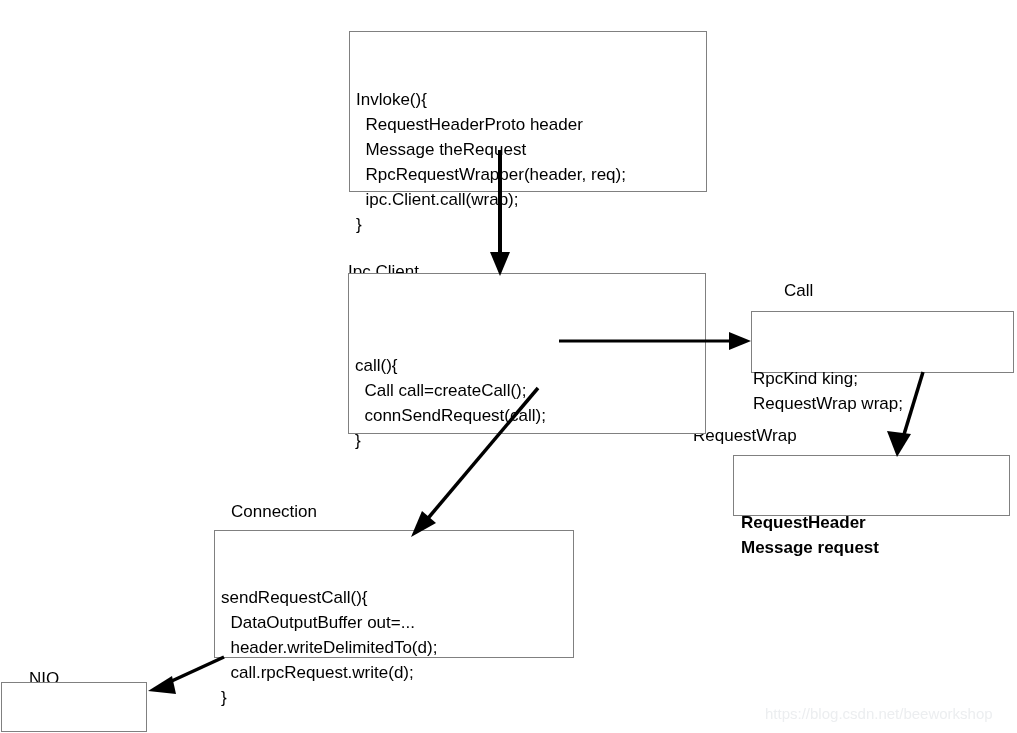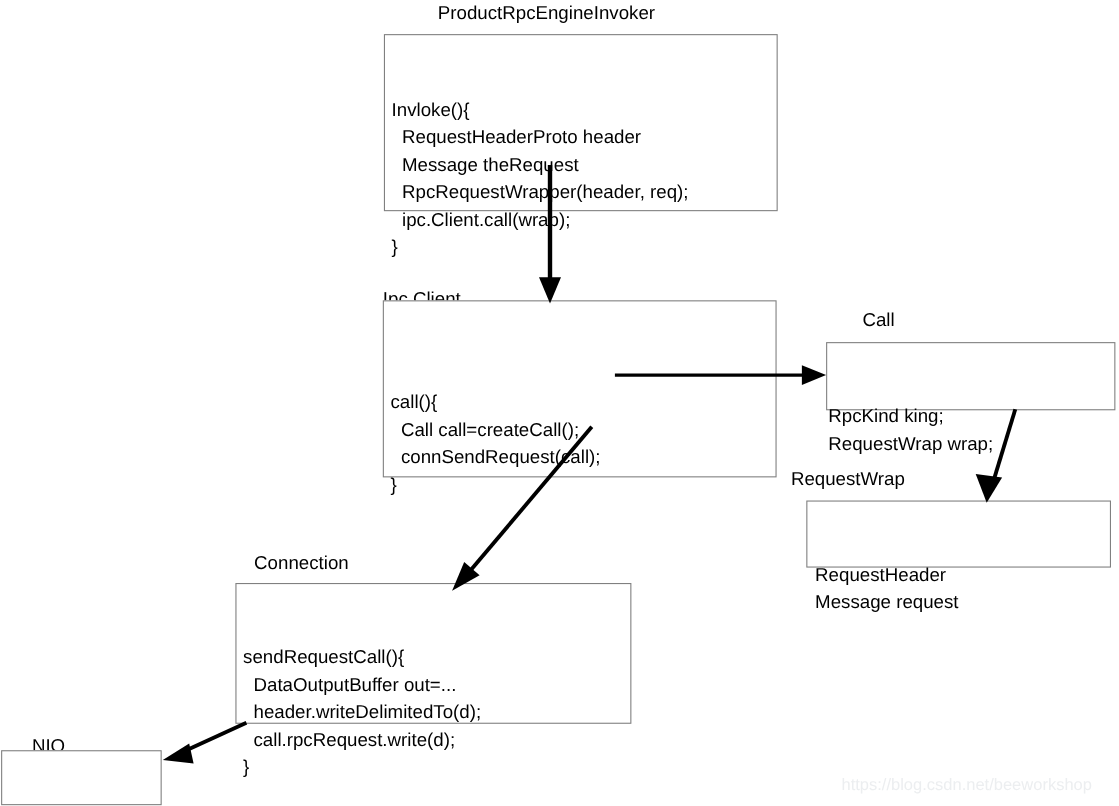--- a/index.html
+++ b/index.html
@@ -50,40 +50,39 @@
     position: absolute;
     color: #eceef0;
     font-size: 15px;
     white-space: nowrap;
   }
 
   
   #box-invoker  { left: 349px; top: 31px;  width: 358px; height: 161px; padding: 5px 0 0 6px; }
   #box-ipcclient{ left: 348px; top: 273px; width: 358px; height: 161px; padding: 29px 0 0 6px; }
   #box-call     { left: 751px; top: 311px; width: 263px; height: 62px;  padding: 4px 0 0 1px; }
-  #box-reqwrap  { left: 733px; top: 455px; width: 277px; height: 61px;  padding: 4px 16px 0 7px; }
+  #box-reqwrap  { left: 733px; top: 455px; width: 277px; height: 61px;  padding: 4px 16px 0 7px; font-weight: bold; }
   #box-conn     { left: 214px; top: 530px; width: 360px; height: 128px; padding: 4px 0 0 6px; }
   #box-nio      { left: 1px;   top: 682px; width: 146px; height: 50px;  padding: 10px 0 0 7px; }
 
   
   #cap-invoker  { left: 398px; top: 2px; }
   #cap-ipcclient{ left: 348px; top: 249px; margin-top: 13px; }
   #cap-call     { left: 767px; top: 281px; margin-left: 17px; }
-  #cap-reqwrap  { left: 719px; top: 426px; }
+  #cap-reqwrap  { left: 693px; top: 426px; }
   #cap-conn     { left: 231px; top: 502px; }
   #cap-nio      { left: 29px;  top: 669px; }
 
   #wm { left: 765px; top: 705px; }
 </style>
 </head>
 <body>
 
 <div id="canvas">
 
-  <div class="caption" id="cap-invoker">ProductRpcEngineInvoker</div>
 
   <div class="caption" id="cap-ipcclient">Ipc.Client</div>
 
   <div class="caption" id="cap-call">Call</div>
 
   <div class="caption" id="cap-reqwrap">RequestWrap</div>
 
   <div class="caption" id="cap-conn">Connection</div>
 
   <div class="caption" id="cap-nio">NIO</div>

